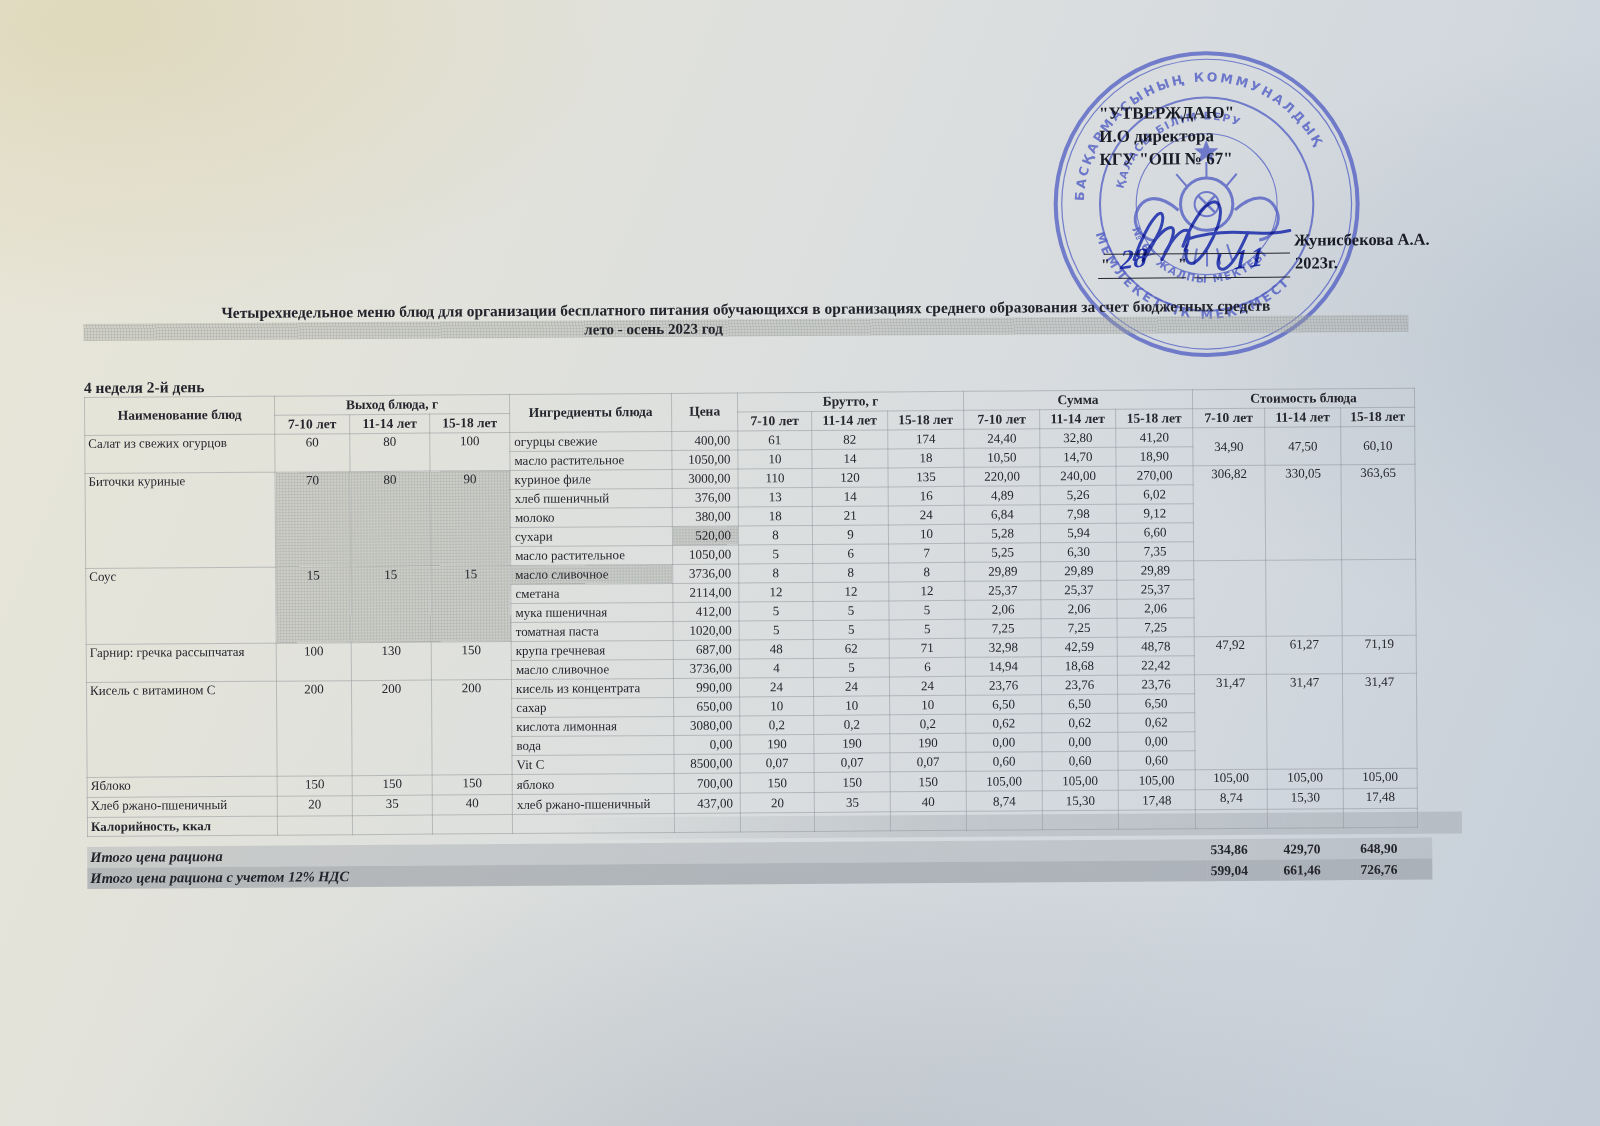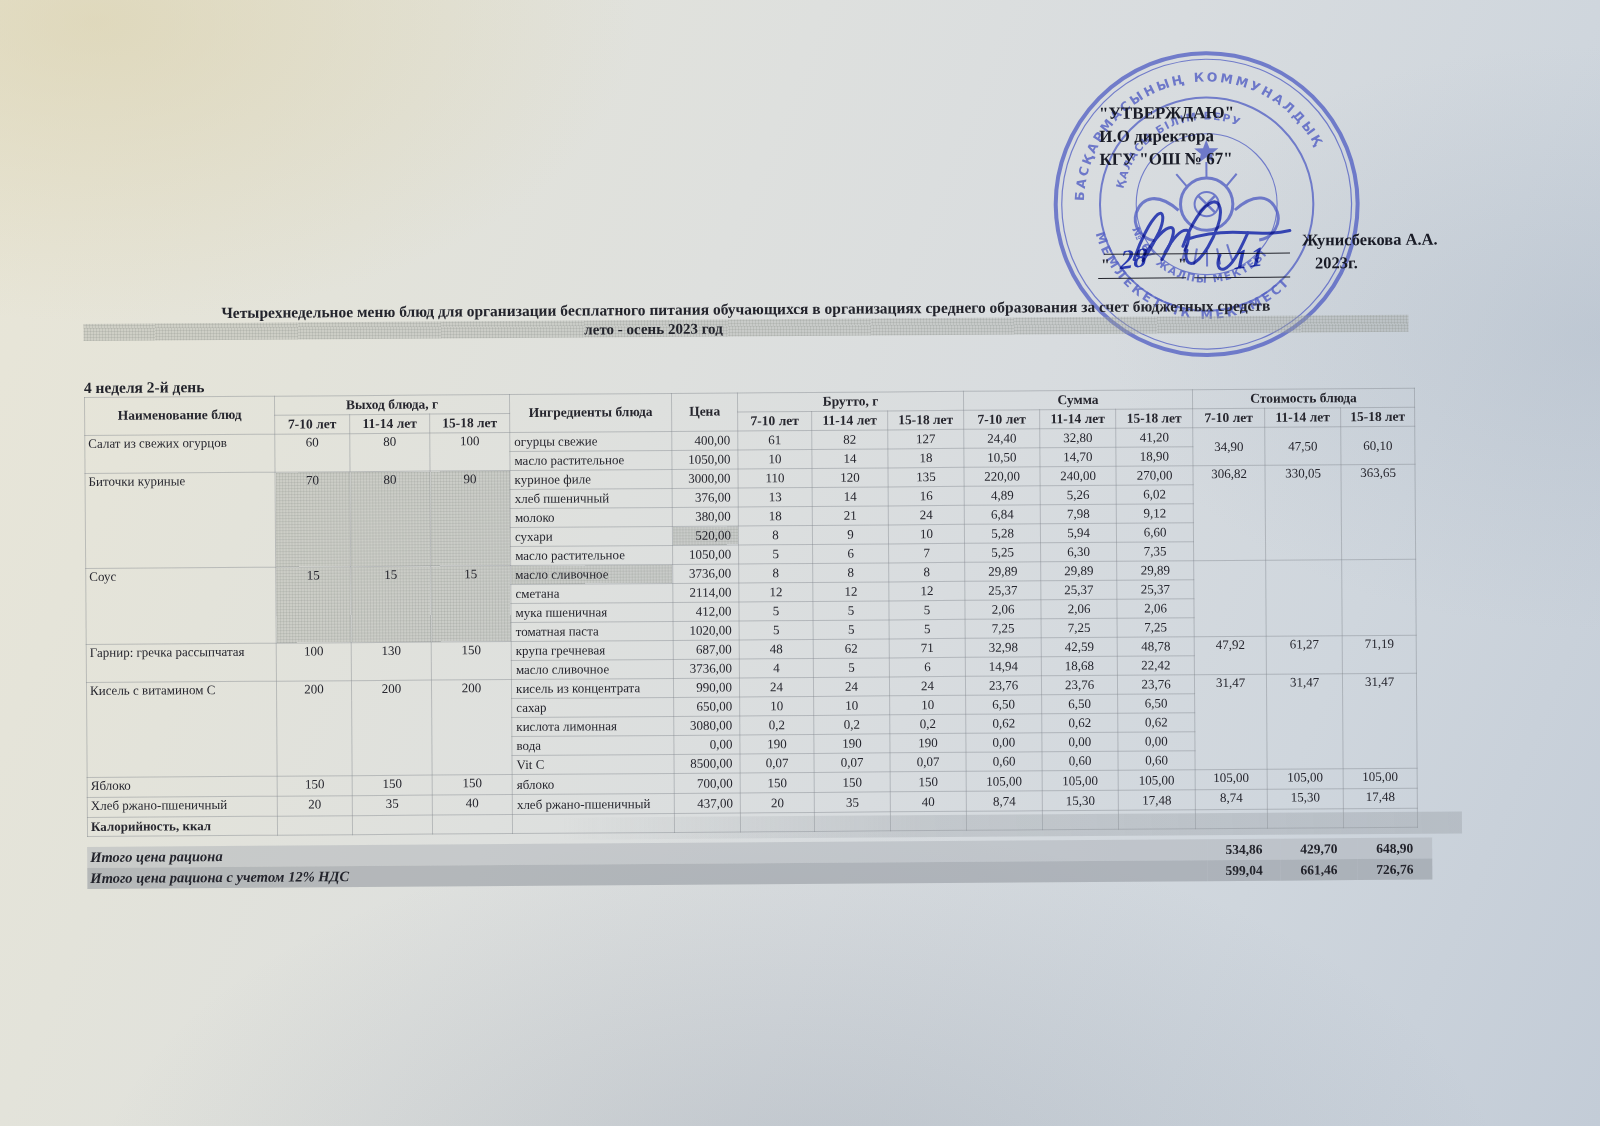--- a/index.html
+++ b/index.html
@@ -10,27 +10,27 @@
       radial-gradient(ellipse 700px 420px at 100% 30%, rgba(150,165,185,.25), rgba(150,165,185,0) 70%),
       linear-gradient(112deg,#e9e6d7 0%,#e3e3da 22%,#dee0de 40%,#d8dcdf 58%,#cfd6dd 78%,#c3ccd7 100%);
     font-family:"Liberation Serif","DejaVu Serif",serif;color:#23242c;}
   .tilt{position:absolute;inset:0;transform:rotate(-0.4deg);transform-origin:50% 48%;}
 
   
   .approval{position:absolute;left:1102px;top:104px;font-weight:bold;font-size:17px;line-height:23px;white-space:nowrap;color:#191b26;}
   .stamp{position:absolute;left:1048px;top:46px;width:322px;height:322px;mix-blend-mode:multiply;opacity:.88;}
   .signature{position:absolute;left:1122px;top:198px;width:190px;height:80px;mix-blend-mode:multiply;}
   .sig-underline{position:absolute;left:1106px;top:256px;width:186px;border-bottom:1.6px solid #23242c;}
-  .signer-name{position:absolute;left:1296px;top:234px;font-weight:bold;font-size:16.5px;white-space:nowrap;color:#191b26;margin-left:8px;}
+  .signer-name{position:absolute;left:1296px;top:234px;font-weight:bold;font-size:16.5px;white-space:nowrap;color:#191b26;}
   .date-quote1{position:absolute;left:1103px;top:258px;font-weight:bold;font-size:16px;}
   .date-quote2{position:absolute;left:1180px;top:258px;font-weight:bold;font-size:16px;}
   .hand{position:absolute;color:#2b3cb2;font-style:italic;font-size:27px;font-weight:bold;mix-blend-mode:multiply;transform:rotate(-7deg) skewX(-10deg);}
   .hand-day{left:1122px;top:246px;}
   .hand-month{left:1236px;top:246px;letter-spacing:4px;}
-  .date-year{position:absolute;left:1297px;top:257px;font-weight:bold;font-size:16.5px;color:#191b26;margin-left:20px;}
+  .date-year{position:absolute;left:1297px;top:257px;font-weight:bold;font-size:16.5px;color:#191b26;}
   .date-underline-a{position:absolute;left:1100px;top:280px;width:88px;border-bottom:1.6px solid #23242c;}
   .date-underline-b{position:absolute;left:1196px;top:280px;width:96px;border-bottom:1.6px solid #23242c;}
 
   
   .title-line1{position:absolute;left:85px;top:300px;width:1325px;text-align:center;font-weight:bold;font-size:15.5px;}
   .title-band{position:absolute;left:85px;top:319px;width:1325px;height:17px;}
   .title-line2{position:absolute;left:85px;top:320px;width:1140px;text-align:center;font-weight:bold;font-size:15px;}
   .day-label{position:absolute;left:85px;top:374px;font-weight:bold;font-size:15.5px;}
 
   .halftone{background-image:
@@ -49,21 +49,21 @@
   .doc-table .iname{text-align:left;padding-left:4px;}
   .doc-table .dish{text-align:left;vertical-align:top;padding-top:1px;padding-left:3px;}
   .doc-table .top{vertical-align:top;padding-top:1px;}
   .doc-table .mid{vertical-align:middle;}
   .doc-table .kalor{font-weight:bold;text-align:left;}
 
   
   .totals-table{position:absolute;left:85px;top:842px;border-collapse:collapse;table-layout:fixed;width:1345px;font-size:13.5px;}
   .totals-table td{height:21px;padding:0 3px;white-space:nowrap;overflow:visible;}
   .totals-table .t-label{font-weight:bold;font-style:italic;font-size:14.5px;text-align:left;}
-  .totals-table .t-val{font-weight:bold;text-align:center;}
+  .totals-table .t-val{font-weight:bold;}
   .totals-row-1 td{background:rgba(168,173,179,.45);}
   .totals-row-2 td{background:rgba(143,149,156,.55);}
   .scan-streak{position:absolute;left:560px;top:816px;width:900px;height:22px;
     background:linear-gradient(90deg,rgba(150,156,162,0),rgba(150,156,162,.30) 40%,rgba(150,156,162,.38));}
 </style>
 </head>
 <body>
 
 <div class="photo">
   <div class="tilt">
@@ -182,21 +182,21 @@
       <tbody>
           <tr>
             <td class="dish" rowspan="2">Салат из свежих огурцов</td>
             <td class="num top" rowspan="2">60</td>
             <td class="num top" rowspan="2">80</td>
             <td class="num top" rowspan="2">100</td>
             <td class="iname">огурцы свежие</td>
             <td class="price">400,00</td>
             <td class="num">61</td>
             <td class="num">82</td>
-            <td class="num">127</td>
+            <td class="num">174</td>
             <td class="num">24,40</td>
             <td class="num">32,80</td>
             <td class="num">41,20</td>
             <td class="num mid" rowspan="2">34,90</td>
             <td class="num mid" rowspan="2">47,50</td>
             <td class="num mid" rowspan="2">60,10</td>
           </tr>
           <tr>
             <td class="iname">масло растительное</td>
             <td class="price">1050,00</td>

